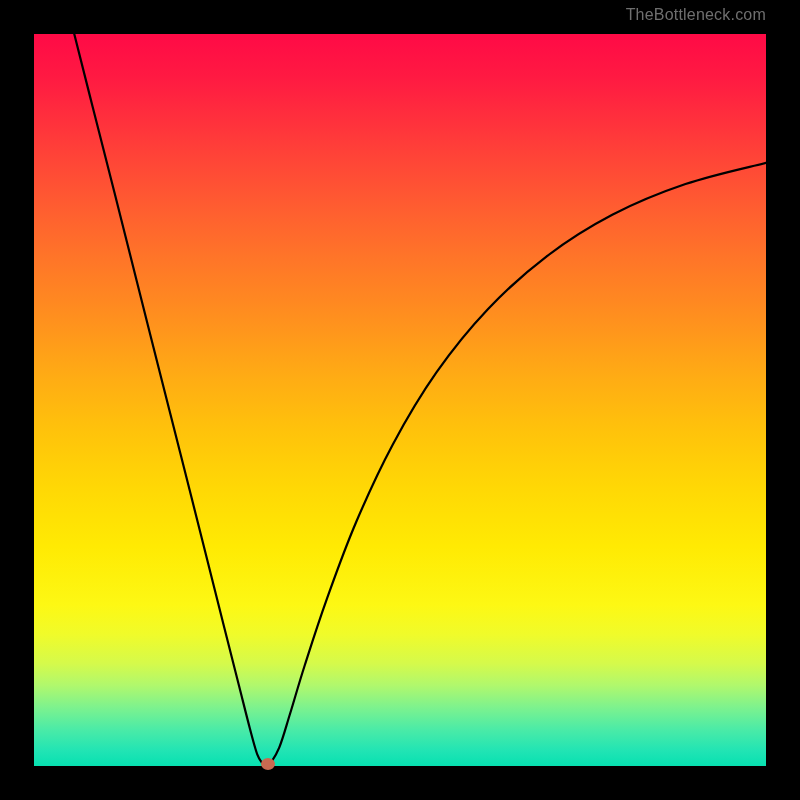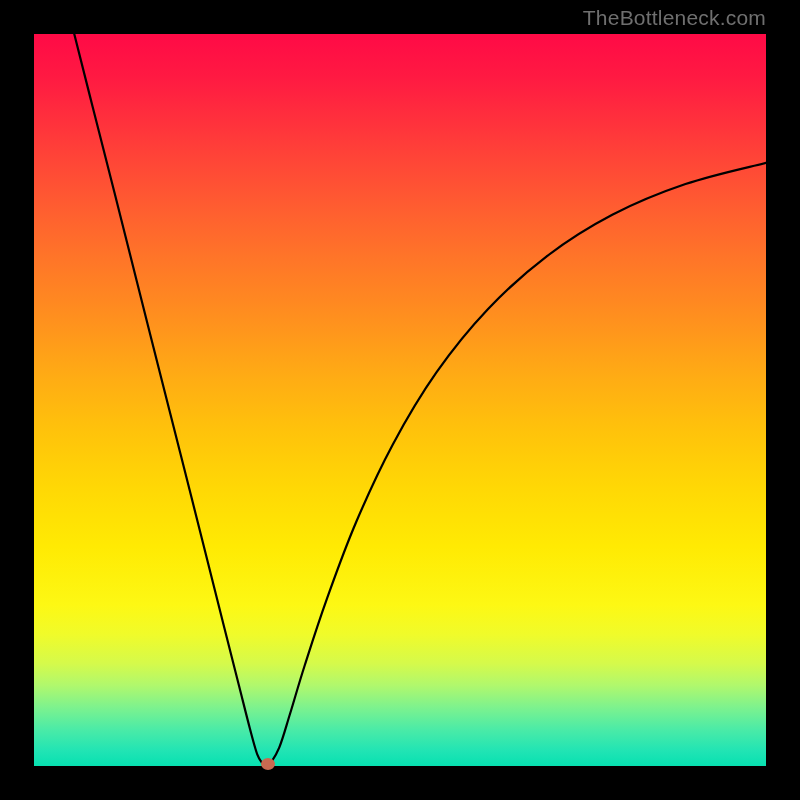--- a/index.html
+++ b/index.html
@@ -28,21 +28,21 @@
       #7df28e 92%,
       #4beba7 95%,
       #20e4b4 98%,
       #07e1b1 100%);
   }
   .watermark {
     position: absolute;
     top: 6px;
     right: 34px;
     color: #6f6f6f;
-    font-size: 21px;
+    font-size: 16px;
     font-weight: 400;
     letter-spacing: 0.2px;
   }
   svg.curve {
     position: absolute;
     left: 34px;
     top: 34px;
     width: 732px;
     height: 732px;
     pointer-events: none;

